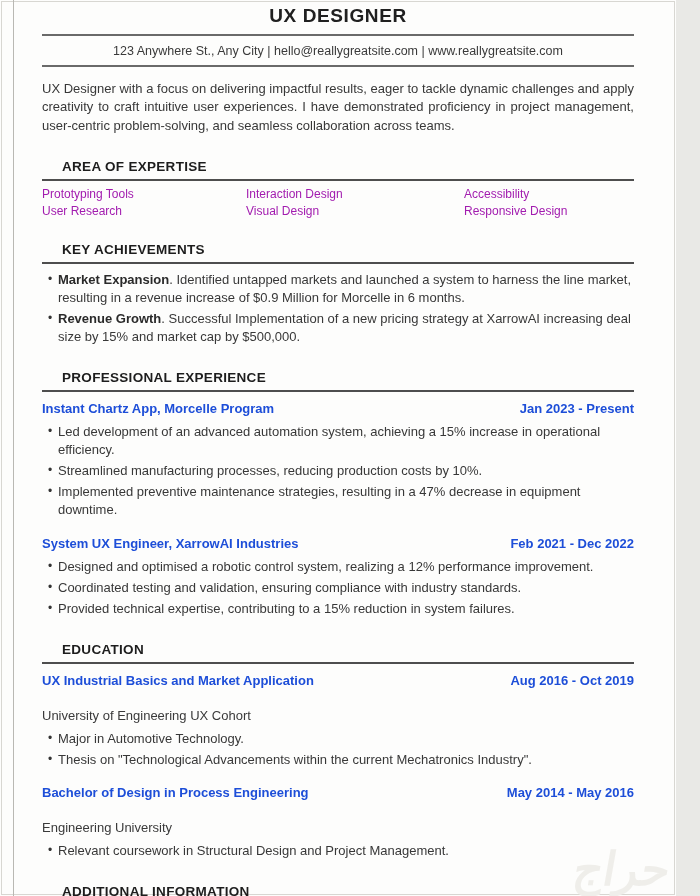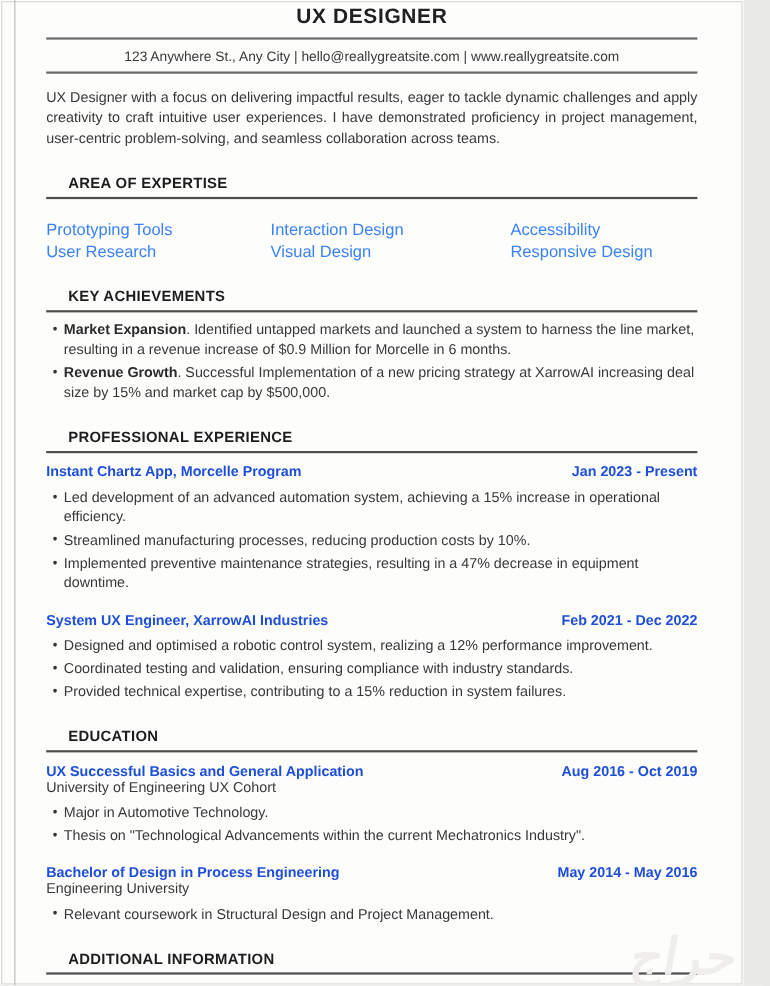--- a/index.html
+++ b/index.html
@@ -43,41 +43,41 @@
   .section { margin-top:24px; }
   .section-heading {
     font-size:13.5px; font-weight:bold; letter-spacing:0.3px;
     color:#1d1d1d; margin:0 0 0 20px;
   }
   .section-rule { height:2px; background:#4e4e4e; margin-top:5px; }
   .expertise-grid {
     display:grid;
     grid-template-columns: 204px 218px auto;
     row-gap:3px;
-    margin-top:20px;
-    font-size:15px; color:#3b82f6;
+    margin-top:6px;
+    font-size:12px; color:#a21caf;
   }
   ul.blist { list-style:none; margin:7px 0 0 0; padding:0; }
   ul.blist li {
     display:flex; font-size:13px; line-height:1.38; color:#383838;
     margin-bottom:3px;
   }
   ul.blist .bullet {
     flex:0 0 16px; padding-left:6px; box-sizing:border-box;
     color:#333; font-size:12px;
   }
   ul.blist .li-text { flex:1; }
   .lead { font-weight:bold; color:#2a2a2a; }
   .entry-header {
     display:flex; justify-content:space-between;
     margin-top:9px;
     font-size:13px; font-weight:bold; color:#1d4ed8;
   }
   .entry-header.gap { margin-top:17px; }
-  .school-line { font-size:13px; color:#3a3a3a; margin-top:0; }
+  .school-line { font-size:13px; color:#3a3a3a; margin-top:20px; }
   .watermark {
     position:absolute; right:6px; bottom:0px;
     font-size:46px; font-weight:bold;
     color:#efeeea;
     transform:skewX(-10deg);
     letter-spacing:2px;
     user-select:none;
   }
 </style>
 </head>
@@ -165,21 +165,21 @@
           <span class="li-text">Provided technical expertise, contributing to a 15% reduction in system failures.</span>
         </li>
       </ul>
     </div>
 
     <div class="section">
       <div class="section-heading">EDUCATION</div>
       <div class="section-rule"></div>
 
       <div class="entry-header">
-        <span>UX Successful Basics and General Application</span>
+        <span>UX Industrial Basics and Market Application</span>
         <span>Aug 2016 - Oct 2019</span>
       </div>
       <div class="school-line">University of Engineering UX Cohort</div>
       <ul class="blist">
         <li>
           <span class="bullet">•</span>
           <span class="li-text">Major in Automotive Technology.</span>
         </li>
         <li>
           <span class="bullet">•</span>

